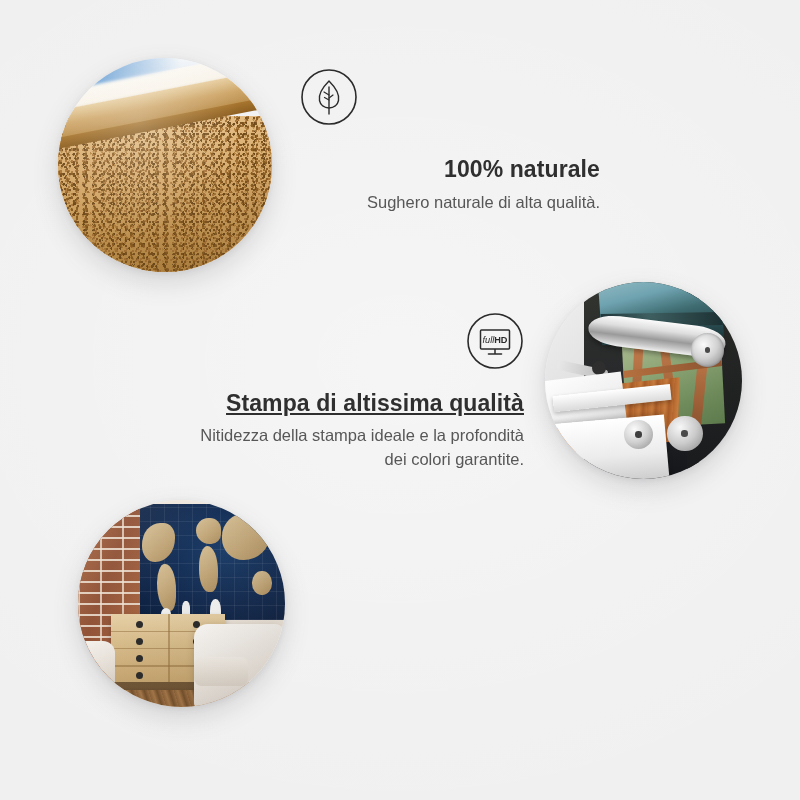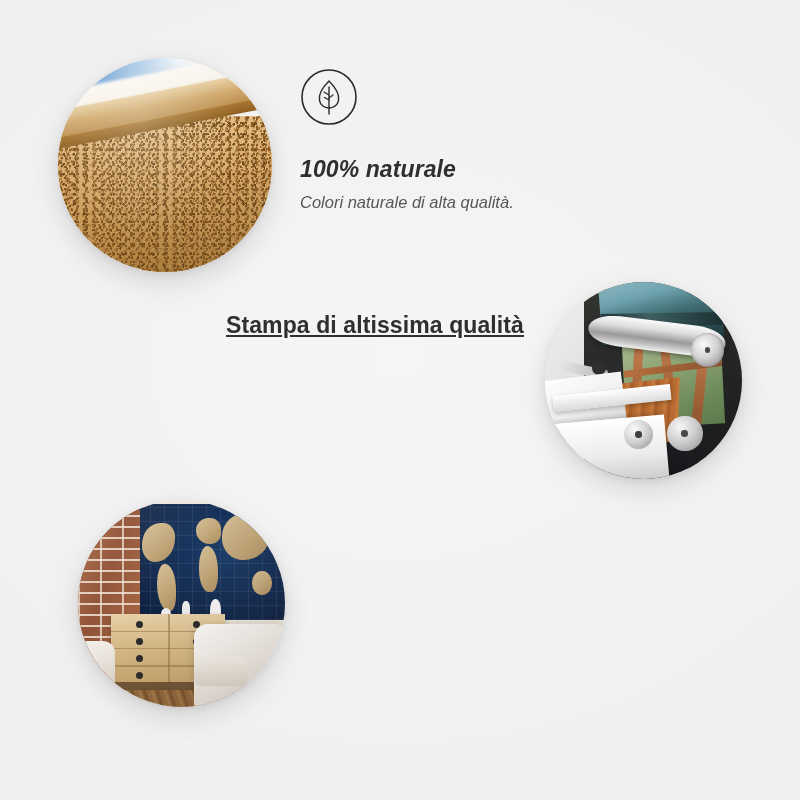--- a/index.html
+++ b/index.html
@@ -315,21 +315,21 @@
     line-height: 1.15;
   }
   .subtext {
     font-size: 16.5px;
     font-weight: normal;
     color: #575757;
     line-height: 1.42;
   }
 
   
-  #feature-natural { left: 300px; top: 68px; width: 300px; text-align: left; font-style: italic; }
+  #feature-natural { left: 300px; top: 68px; width: 300px; text-align: right; }
   #feature-natural .icon-wrap { margin-bottom: 30px; }
   #feature-natural .heading { margin-bottom: 9px; }
 
   
   #feature-print { left: 178px; top: 312px; width: 346px; text-align: right; }
   #feature-print .icon-wrap { display:flex; justify-content:flex-end; margin-bottom: 20px; }
   #feature-print .heading { margin-bottom: 8px; text-decoration: underline; }
 
   
   #feature-uv { left: 300px; top: 568px; width: 370px; text-align: left; }
@@ -361,21 +361,21 @@
           <path d="M29 13 C21 21 18.5 27.5 19.5 32.5 C20.4 37.2 24.3 40 29 40
                    C33.7 40 37.6 37.2 38.5 32.5 C39.5 27.5 37 21 29 13 Z" fill="none" stroke="#2b2b2b" stroke-width="1.4" stroke-linejoin="round"></path>
           <line x1="29" y1="19" x2="29" y2="46" stroke="#2b2b2b" stroke-width="1.4" stroke-linecap="round"></line>
           <line x1="29" y1="27" x2="24" y2="24" stroke="#2b2b2b" stroke-width="1.2" stroke-linecap="round"></line>
           <line x1="29" y1="32" x2="24.5" y2="29.5" stroke="#2b2b2b" stroke-width="1.2" stroke-linecap="round"></line>
           <line x1="29" y1="30" x2="33" y2="27" stroke="#2b2b2b" stroke-width="1.2" stroke-linecap="round"></line>
         </svg>
       </span>
     </div>
     <div class="heading">100% naturale</div>
-    <div class="subtext">Colori naturale di alta qualità.</div>
+    <div class="subtext">Sughero naturale di alta qualità.</div>
   </div>
 
   <div class="photo" id="photo-printer">
     <div class="inner">
       <div class="pr-bg"></div>
       <div class="pr-dark"></div>
       <div class="pr-dark2"></div>
       <div class="pr-print-top"></div>
       <div class="pr-print-mid">
         <div class="pr-rail-a"></div>
@@ -390,21 +390,35 @@
       <div class="pr-knob"></div>
       <div class="pr-white-panel"></div>
       <div class="pr-white-edge"></div>
       <div class="pr-tray"></div>
       <div class="pr-wheel-a"></div>
       <div class="pr-wheel-b"></div>
     </div>
   </div>
 
   <div class="feature" id="feature-print">
+    <div class="icon-wrap">
+      <span class="icon-circle">
+        <svg viewBox="0 0 58 58" xmlns="http://www.w3.org/2000/svg">
+          <circle cx="29" cy="29" r="27" fill="none" stroke="#2b2b2b" stroke-width="1.6"></circle>
+          <rect x="14.5" y="18" width="29" height="19" rx="1" fill="none" stroke="#2b2b2b" stroke-width="1.5"></rect>
+          <line x1="29" y1="37" x2="29" y2="42" stroke="#2b2b2b" stroke-width="1.5"></line>
+          <line x1="22.5" y1="42" x2="35.5" y2="42" stroke="#2b2b2b" stroke-width="1.6" stroke-linecap="round"></line>
+          <text x="29" y="31" text-anchor="middle" font-family="Liberation Sans, sans-serif" font-size="9.2" fill="#2b2b2b">
+            <tspan font-style="italic" font-weight="400">full</tspan><tspan font-weight="bold">HD</tspan>
+          </text>
+        </svg>
+      </span>
+    </div>
     <div class="heading">Stampa di altissima qualità</div>
+    <div class="subtext">Nitidezza della stampa ideale e la profondità dei colori garantite.</div>
   </div>
 
   <div class="photo" id="photo-room">
     <div class="inner">
       <div class="rm-bg"></div>
       <div class="rm-map">
         <div class="rm-grid"></div>
         <div class="rm-cont rm-c1"></div>
         <div class="rm-cont rm-c2"></div>
         <div class="rm-cont rm-c3"></div>

